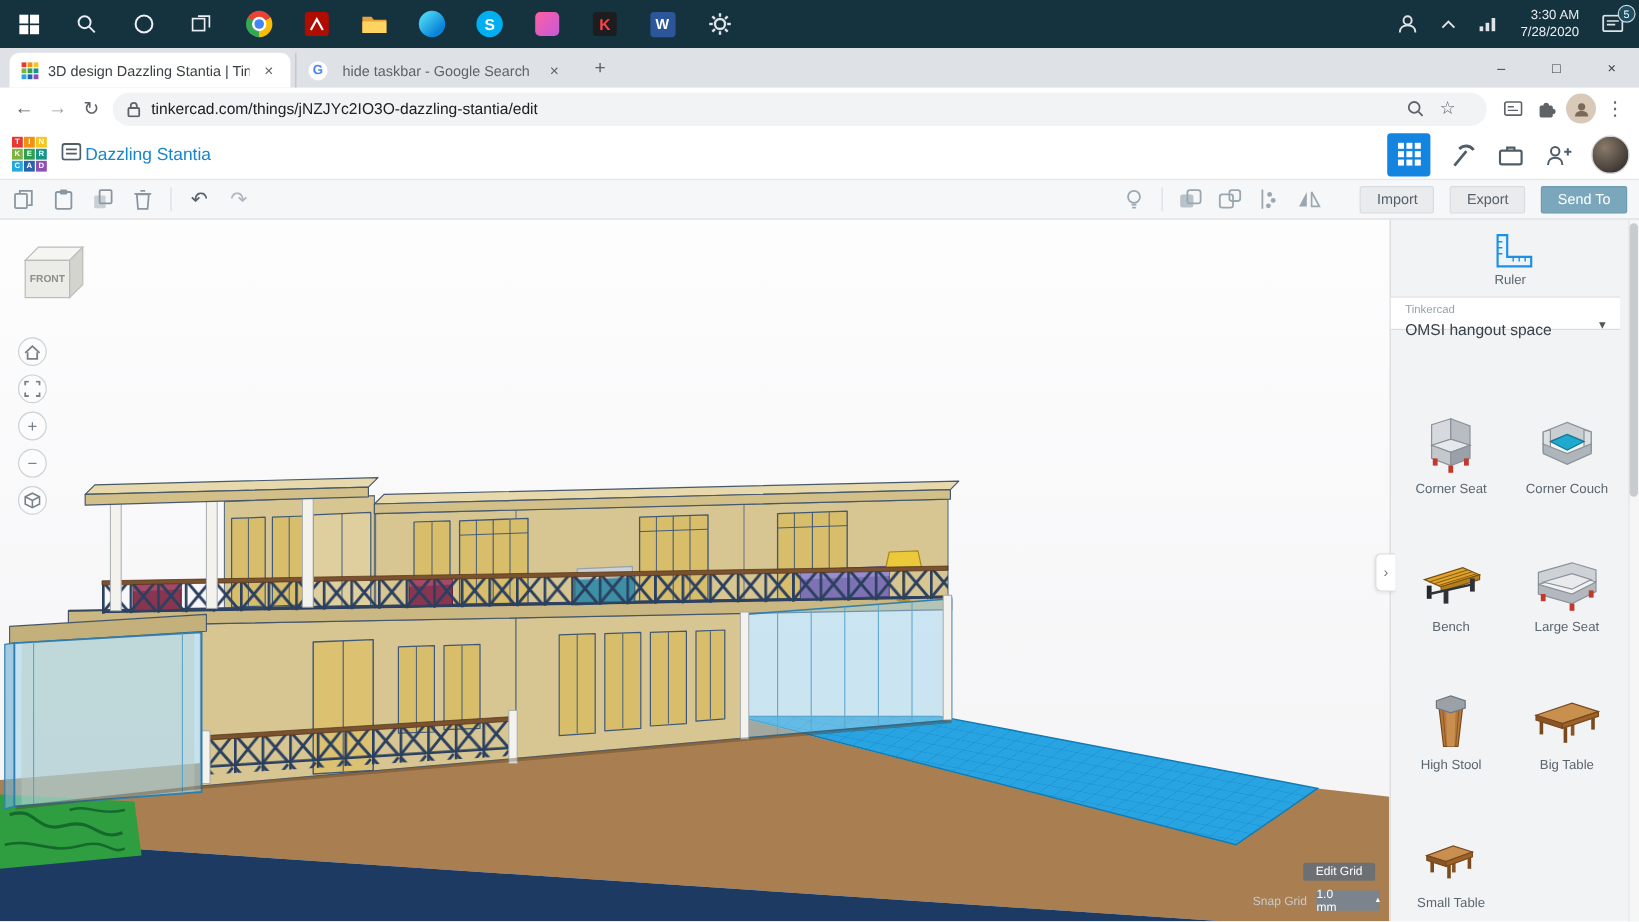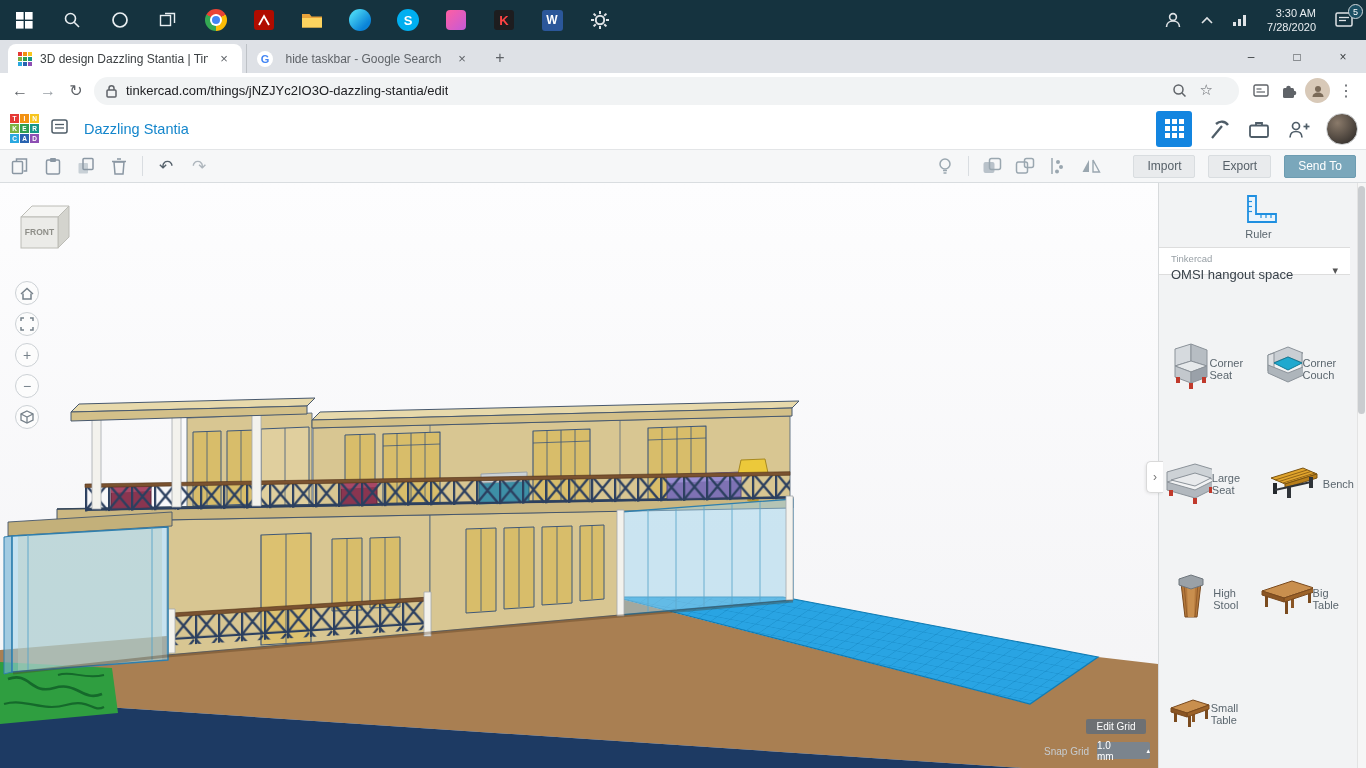--- a/index.html
+++ b/index.html
@@ -57,21 +57,21 @@
   
   .tch{position:absolute;top:108px;left:0;right:0;height:42px;background:#fff;border-bottom:1px solid #e3e5e7;display:flex;align-items:center;z-index:47;}
   .logo-grid{display:grid;grid-template-columns:repeat(3,9px);grid-auto-rows:9px;gap:1px;margin-left:10px;}
   .logo-cell{color:#fff;font-size:6.5px;font-weight:bold;display:flex;align-items:center;justify-content:center;}
   .logo-cell:nth-child(1){background:#e53935;}.logo-cell:nth-child(2){background:#f29111;}
   .logo-cell:nth-child(3){background:#f7c51e;}.logo-cell:nth-child(4){background:#7cb342;}
   .logo-cell:nth-child(5){background:#2e9e4f;}.logo-cell:nth-child(6){background:#159588;}
   .logo-cell:nth-child(7){background:#29a8e0;}.logo-cell:nth-child(8){background:#2963b0;}
   .logo-cell:nth-child(9){background:#8e4fb4;}
   .tch-designs{margin-left:12px;}
-  .tch-title{margin-left:16px;font-size:14.5px;color:#1486cc;}
+  .tch-title{margin-left:3px;font-size:14.5px;color:#1486cc;}
   .tch-right{margin-left:auto;display:flex;align-items:center;gap:14px;padding-right:8px;}
   .tile-btn{width:36px;height:36px;background:#1385e0;border-radius:3px;display:flex;align-items:center;justify-content:center;}
   .tilegrid{display:grid;grid-template-columns:repeat(3,5px);grid-auto-rows:5px;gap:2px;}
   .tilegrid i{background:#fff;display:block;}
   .hicon{width:26px;height:26px;display:flex;align-items:center;justify-content:center;}
   .tc-avatar{width:32px;height:32px;border-radius:50%;background:radial-gradient(circle at 35% 30%,#8a7a6a,#3e3833 75%);border:1px solid #cfd2d4;}
 
   
   .tct{position:absolute;top:150px;left:0;right:0;height:33px;background:#f6f7f8;border-bottom:1px solid #d9dde0;display:flex;align-items:center;padding:0 10px;gap:13px;z-index:46;}
   .ticon{width:20px;height:20px;display:flex;align-items:center;justify-content:center;font-size:16px;color:#8a97a3;}
@@ -96,21 +96,21 @@
   
   .panel{position:absolute;top:183px;left:1158px;width:208px;height:585px;background:#f2f3f4;border-left:1px solid #d7dadc;z-index:20;}
   .panel-tools{position:absolute;top:8px;left:6px;right:14px;height:54px;display:flex;}
   .ptool{flex:1;display:flex;flex-direction:column;align-items:center;gap:3px;padding-top:2px;}
   .ptool-label{font-size:11px;color:#5b666e;}
   .pselect{position:absolute;top:64px;left:0;right:16px;height:28px;background:#fff;border-top:1px solid #ddd;border-bottom:1px solid #ddd;padding:5px 12px;}
   .psel-brand{font-size:9.5px;color:#98a0a6;}
   .psel-value{font-size:13px;color:#39424a;margin-top:3px;}
   .psel-caret{position:absolute;right:12px;top:16px;color:#555;font-size:11px;}
   .shape-grid{position:absolute;top:140px;left:2px;right:12px;display:grid;grid-template-columns:1fr 1fr;row-gap:22px;}
-  .shape-item{height:93px;display:flex;align-items:center;justify-content:flex-end;padding-bottom:2px;}
+  .shape-item{height:93px;display:flex;flex-direction:column;align-items:center;justify-content:flex-end;padding-bottom:2px;}
   .shape-item svg{margin-bottom:4px;}
   .shape-label{font-size:11px;color:#5b666e;}
   .pscroll{position:absolute;right:0;top:0;bottom:0;width:9px;background:#f6f6f6;border-left:1px solid #e3e3e3;}
   .pthumb{position:absolute;right:1px;top:3px;width:7px;height:228px;background:#c9cccf;border-radius:4px;}
 
   .collapse{position:absolute;left:1146px;top:461px;width:17px;height:32px;background:#fff;border:1px solid #d9d9d9;border-right:none;border-radius:5px 0 0 5px;display:flex;align-items:center;justify-content:center;color:#777;font-size:12px;box-shadow:-1px 1px 3px rgba(0,0,0,.08);z-index:30;}
 </style>
 </head>
 <body>
 
@@ -646,45 +646,45 @@
           <polygon points="10,14 30,6 50,14 50,24 30,16 10,24" fill="#c9ced3" stroke="#8b9299"></polygon>
           <polygon points="10,14 16,12 16,28 10,30" fill="#dde0e3" stroke="#8b9299"></polygon>
           <polygon points="44,12 50,14 50,30 44,28" fill="#dde0e3" stroke="#8b9299"></polygon>
           <polygon points="16,22 30,16 44,22 30,29" fill="#1fa9cf" stroke="#127a96"></polygon>
           <polygon points="10,24 30,32 50,24 50,32 30,41 10,32" fill="#aeb5bb" stroke="#8b9299"></polygon>
         </svg>
         <div class="shape-label">Corner Couch</div>
       </div>
       <div class="shape-item">
         <svg width="60" height="52">
-          <polygon points="6,16 34,8 54,14 54,24 34,18 6,26" fill="#cdd2d6" stroke="#8b9299"></polygon>
-          <polygon points="10,24 34,17 50,22 34,30" fill="#e8eaec" stroke="#8b9299"></polygon>
-          <polygon points="6,26 34,34 54,24 54,32 34,42 6,34" fill="#b2b8be" stroke="#8b9299"></polygon>
-          <rect x="8" y="34" width="4" height="6" fill="#c0392b"></rect>
-            <rect x="48" y="31" width="4" height="6" fill="#c0392b"></rect>
-            <rect x="32" y="42" width="4" height="6" fill="#c0392b"></rect>
-        </svg>
-        <div class="shape-label">Large Seat</div>
-      </div>
-      <div class="shape-item">
-        <svg width="60" height="52">
           <polygon points="8,22 40,12 54,18 22,28" fill="#e0a42c" stroke="#7a5210"></polygon>
           <line x1="12" y1="24" x2="44" y2="14" stroke="#8a5c14" stroke-width="0.9"></line>
           <line x1="16" y1="25.5" x2="48" y2="15.5" stroke="#8a5c14" stroke-width="0.9"></line>
           <line x1="20" y1="27" x2="52" y2="17" stroke="#8a5c14" stroke-width="0.9"></line>
           <polygon points="22,28 54,18 54,22 22,32" fill="#b87e1a" stroke="#7a5210"></polygon>
           <rect x="10" y="27" width="4" height="11" fill="#23272b"></rect>
           <rect x="24" y="31" width="4" height="11" fill="#2f3338"></rect>
           <rect x="46" y="21" width="4" height="11" fill="#2f3338"></rect>
           <line x1="12" y1="34" x2="48" y2="26" stroke="#2f3338" stroke-width="2"></line>
         </svg>
         <div class="shape-label">Bench</div>
       </div>
       <div class="shape-item">
         <svg width="60" height="52">
+          <polygon points="6,16 34,8 54,14 54,24 34,18 6,26" fill="#cdd2d6" stroke="#8b9299"></polygon>
+          <polygon points="10,24 34,17 50,22 34,30" fill="#e8eaec" stroke="#8b9299"></polygon>
+          <polygon points="6,26 34,34 54,24 54,32 34,42 6,34" fill="#b2b8be" stroke="#8b9299"></polygon>
+          <rect x="8" y="34" width="4" height="6" fill="#c0392b"></rect>
+            <rect x="48" y="31" width="4" height="6" fill="#c0392b"></rect>
+            <rect x="32" y="42" width="4" height="6" fill="#c0392b"></rect>
+        </svg>
+        <div class="shape-label">Large Seat</div>
+      </div>
+      <div class="shape-item">
+        <svg width="60" height="52">
           <polygon points="20,12 40,12 36,46 24,46" fill="#b5793c" stroke="#7a4a1e"></polygon>
           <polygon points="26,14 34,14 33,46 27,46" fill="#c98f4e"></polygon>
           <line x1="23" y1="13" x2="26" y2="46" stroke="#8a5524" stroke-width="0.8"></line>
           <line x1="37" y1="13" x2="34" y2="46" stroke="#8a5524" stroke-width="0.8"></line>
           <polygon points="18,8 30,4 42,8 42,14 30,18 18,14" fill="#9aa1a7" stroke="#6f767d"></polygon>
         </svg>
         <div class="shape-label">High Stool</div>
       </div>
       <div class="shape-item">
         <svg width="60" height="52">

